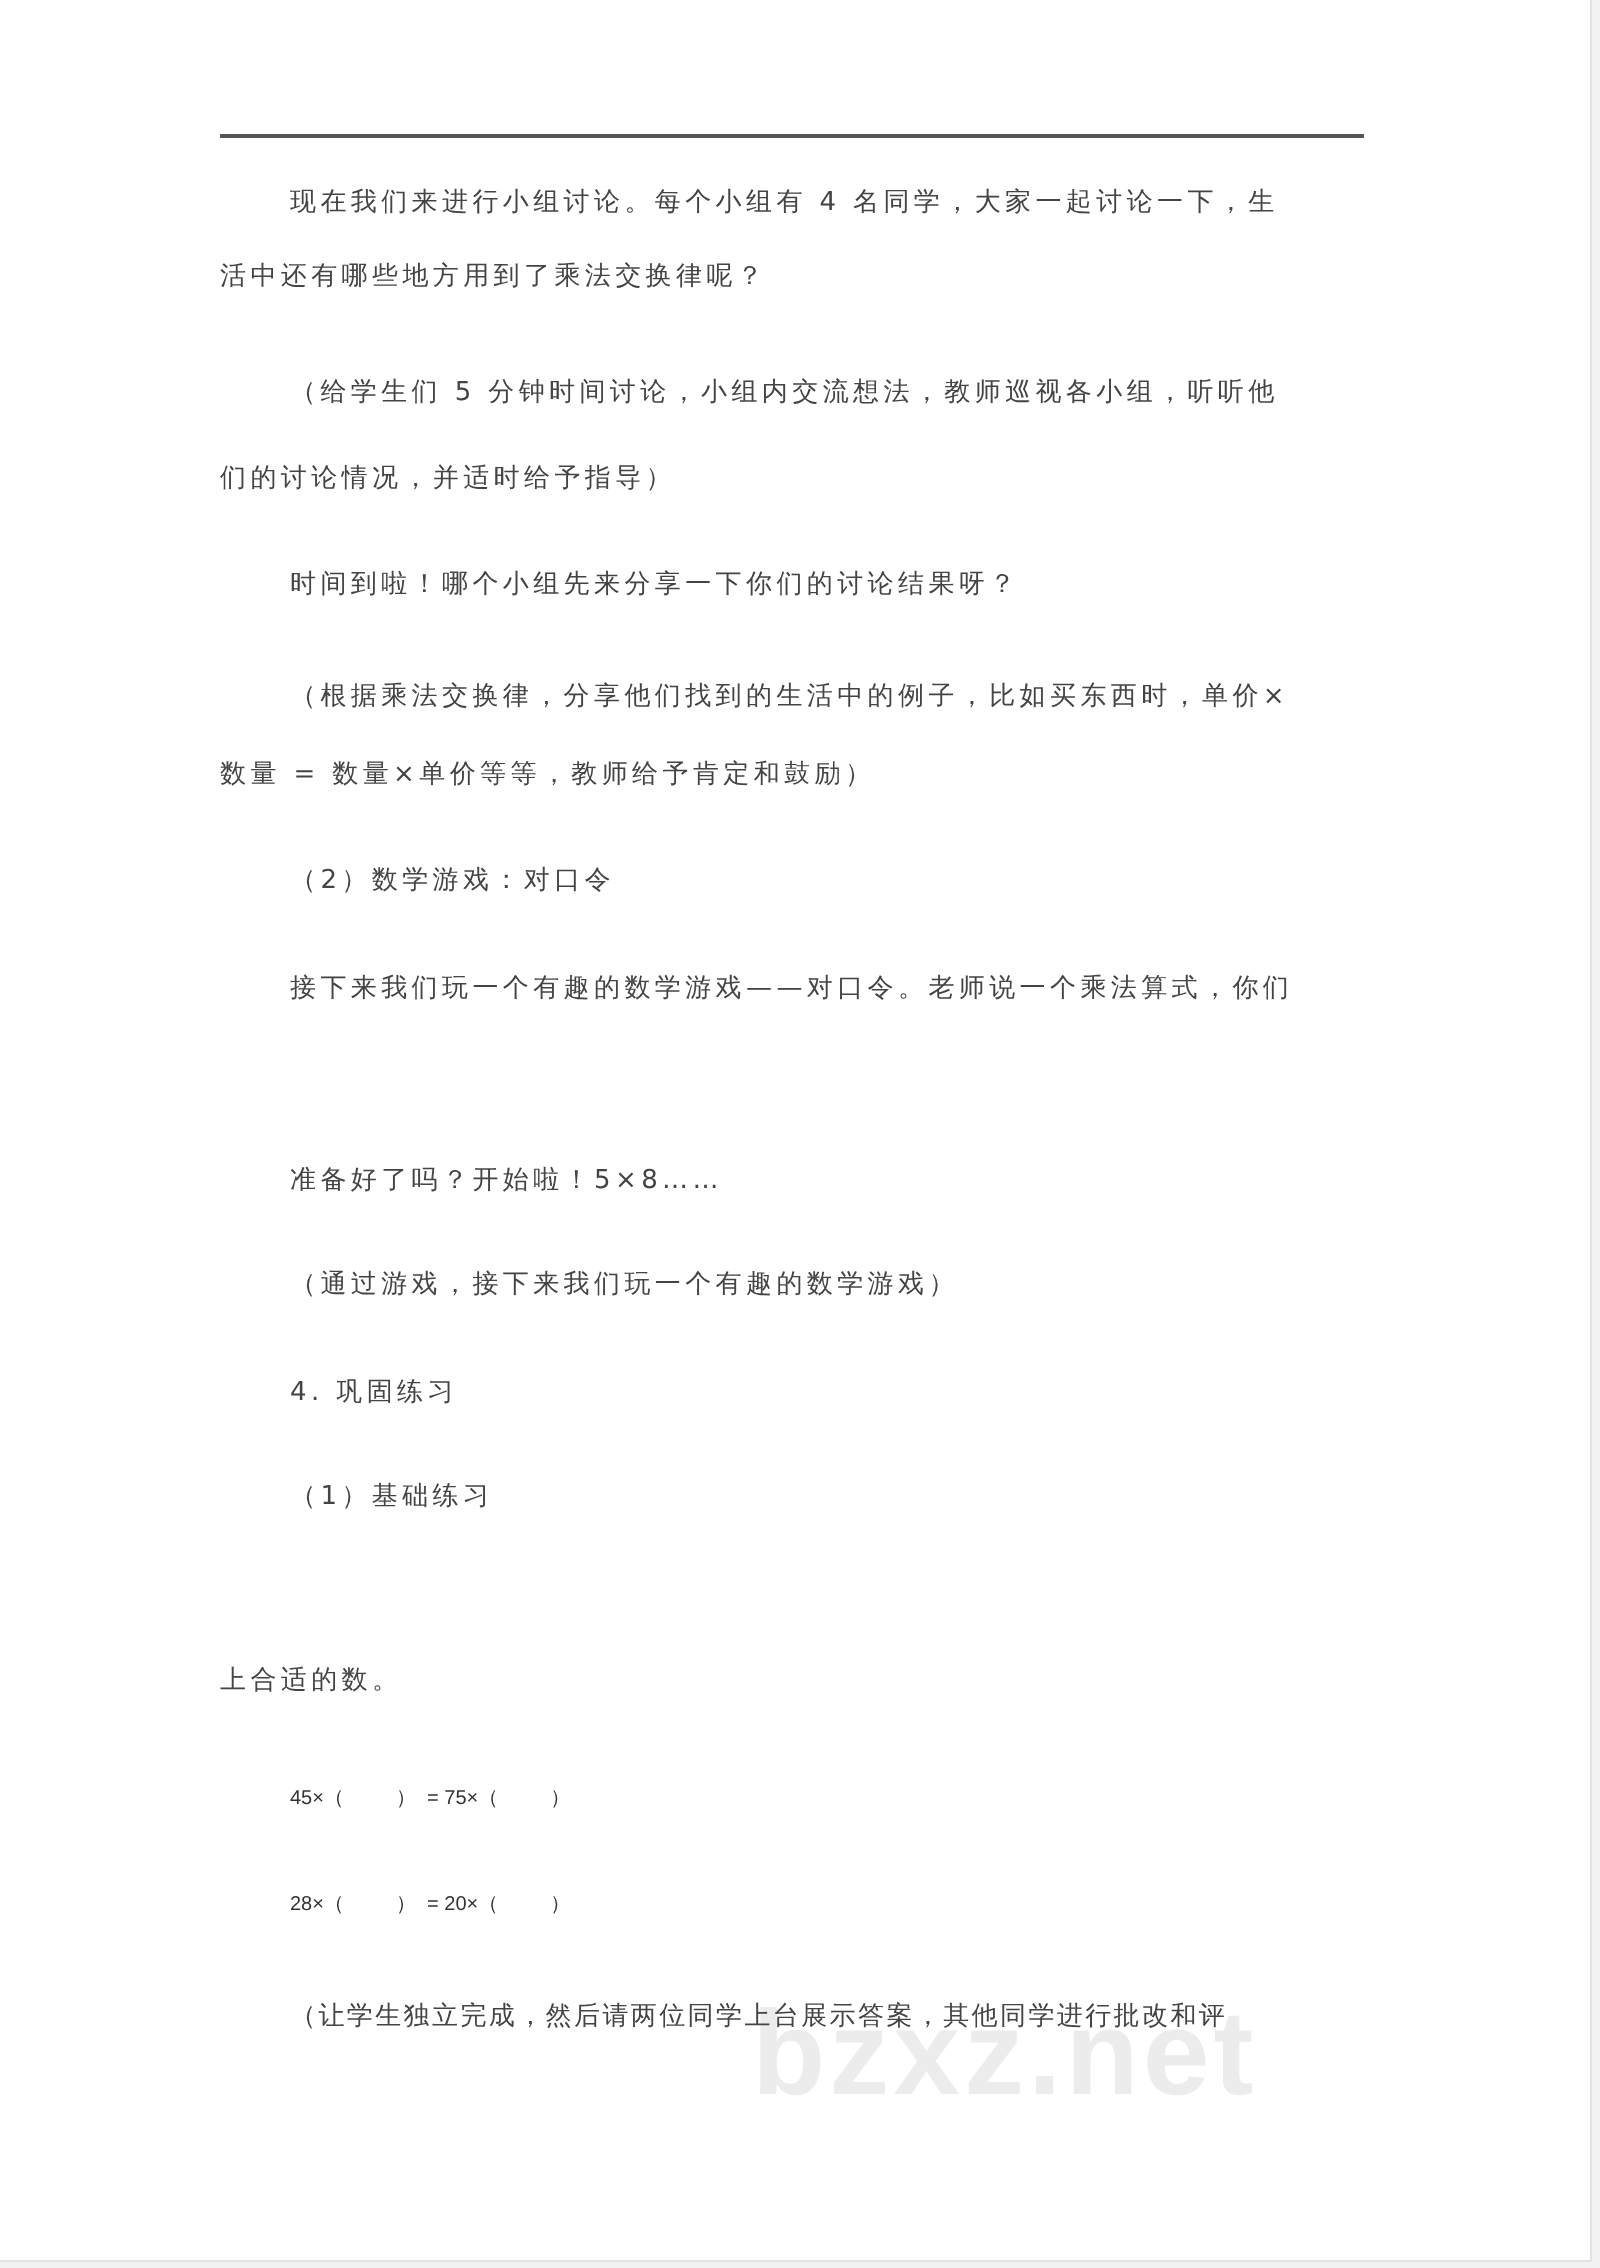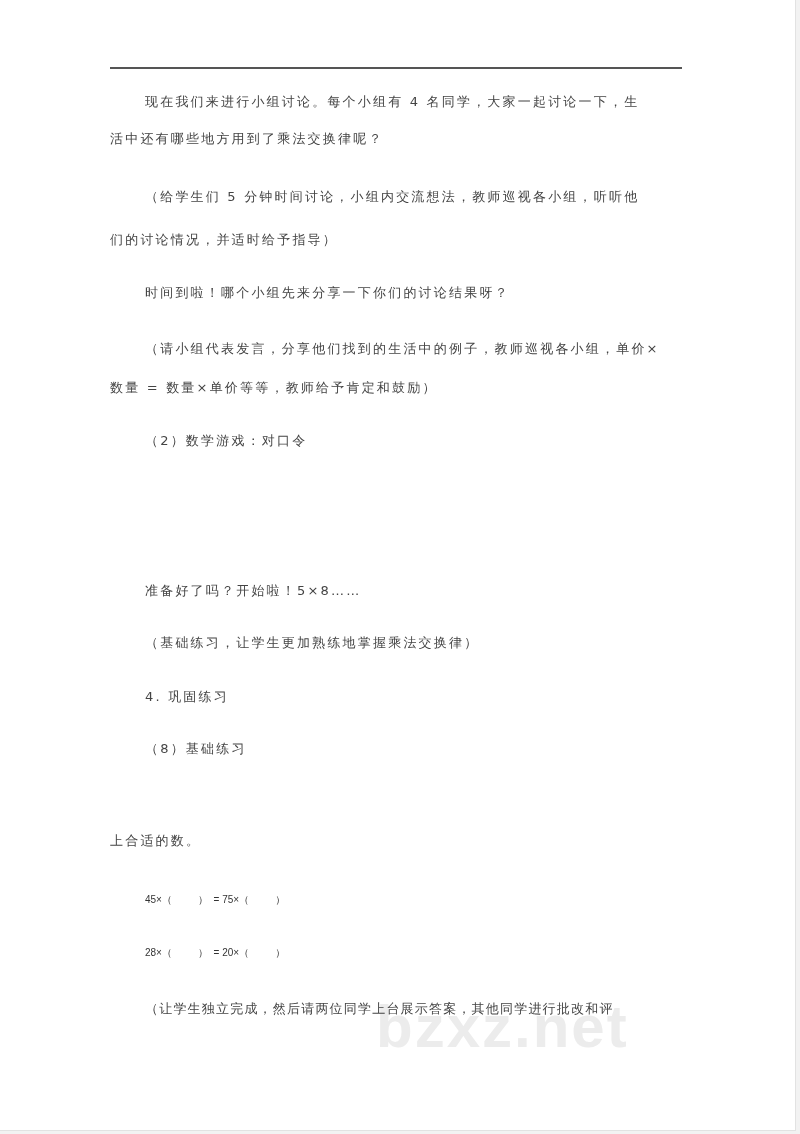--- a/index.html
+++ b/index.html
@@ -38,33 +38,34 @@
   <div class="rule"></div>
 
   <div class="line indent" style="top:92px">现在我们来进行小组讨论。每个小组有 4 名同学，大家一起讨论一下，生</div>
   <div class="line" style="top:129px">活中还有哪些地方用到了乘法交换律呢？</div>
 
   <div class="line indent" style="top:187px">（给学生们 5 分钟时间讨论，小组内交流想法，教师巡视各小组，听听他</div>
   <div class="line" style="top:230px">们的讨论情况，并适时给予指导）</div>
 
   <div class="line indent" style="top:283px">时间到啦！哪个小组先来分享一下你们的讨论结果呀？</div>
 
-  <div class="line indent" style="top:339px">（请小组代表发言，分享他们找到的生活中的例子，教师巡视各小组，单价×</div>
+  <div class="line indent" style="top:339px">（根据乘法交换律，分享他们找到的生活中的例子，比如买东西时，单价×</div>
   <div class="line" style="top:378px">数量 = 数量×单价等等，教师给予肯定和鼓励）</div>
 
   <div class="line indent" style="top:431px">（2）数学游戏：对口令</div>
 
+  <div class="line indent" style="top:485px">接下来我们玩一个有趣的数学游戏——对口令。老师说一个乘法算式，你们</div>
 
   <div class="line indent" style="top:581px">准备好了吗？开始啦！5×8……</div>
 
-  <div class="line indent" style="top:633px">（基础练习，让学生更加熟练地掌握乘法交换律）</div>
+  <div class="line indent" style="top:633px">（通过游戏，接下来我们玩一个有趣的数学游戏）</div>
 
   <div class="line indent" style="top:687px">4. 巩固练习</div>
 
-  <div class="line indent" style="top:739px">（8）基础练习</div>
+  <div class="line indent" style="top:739px">（1）基础练习</div>
 
   <div class="line" style="top:831px">上合适的数。</div>
 
   <div class="line indent eq" style="top:890px">
     <span>45×（</span><span class="gap"></span><span>）</span>&nbsp;&nbsp;<span>= 75×（</span><span class="gap"></span><span>）</span>
   </div>
 
   <div class="line indent eq" style="top:943px">
     <span>28×（</span><span class="gap"></span><span>）</span>&nbsp;&nbsp;<span>= 20×（</span><span class="gap"></span><span>）</span>
   </div>

